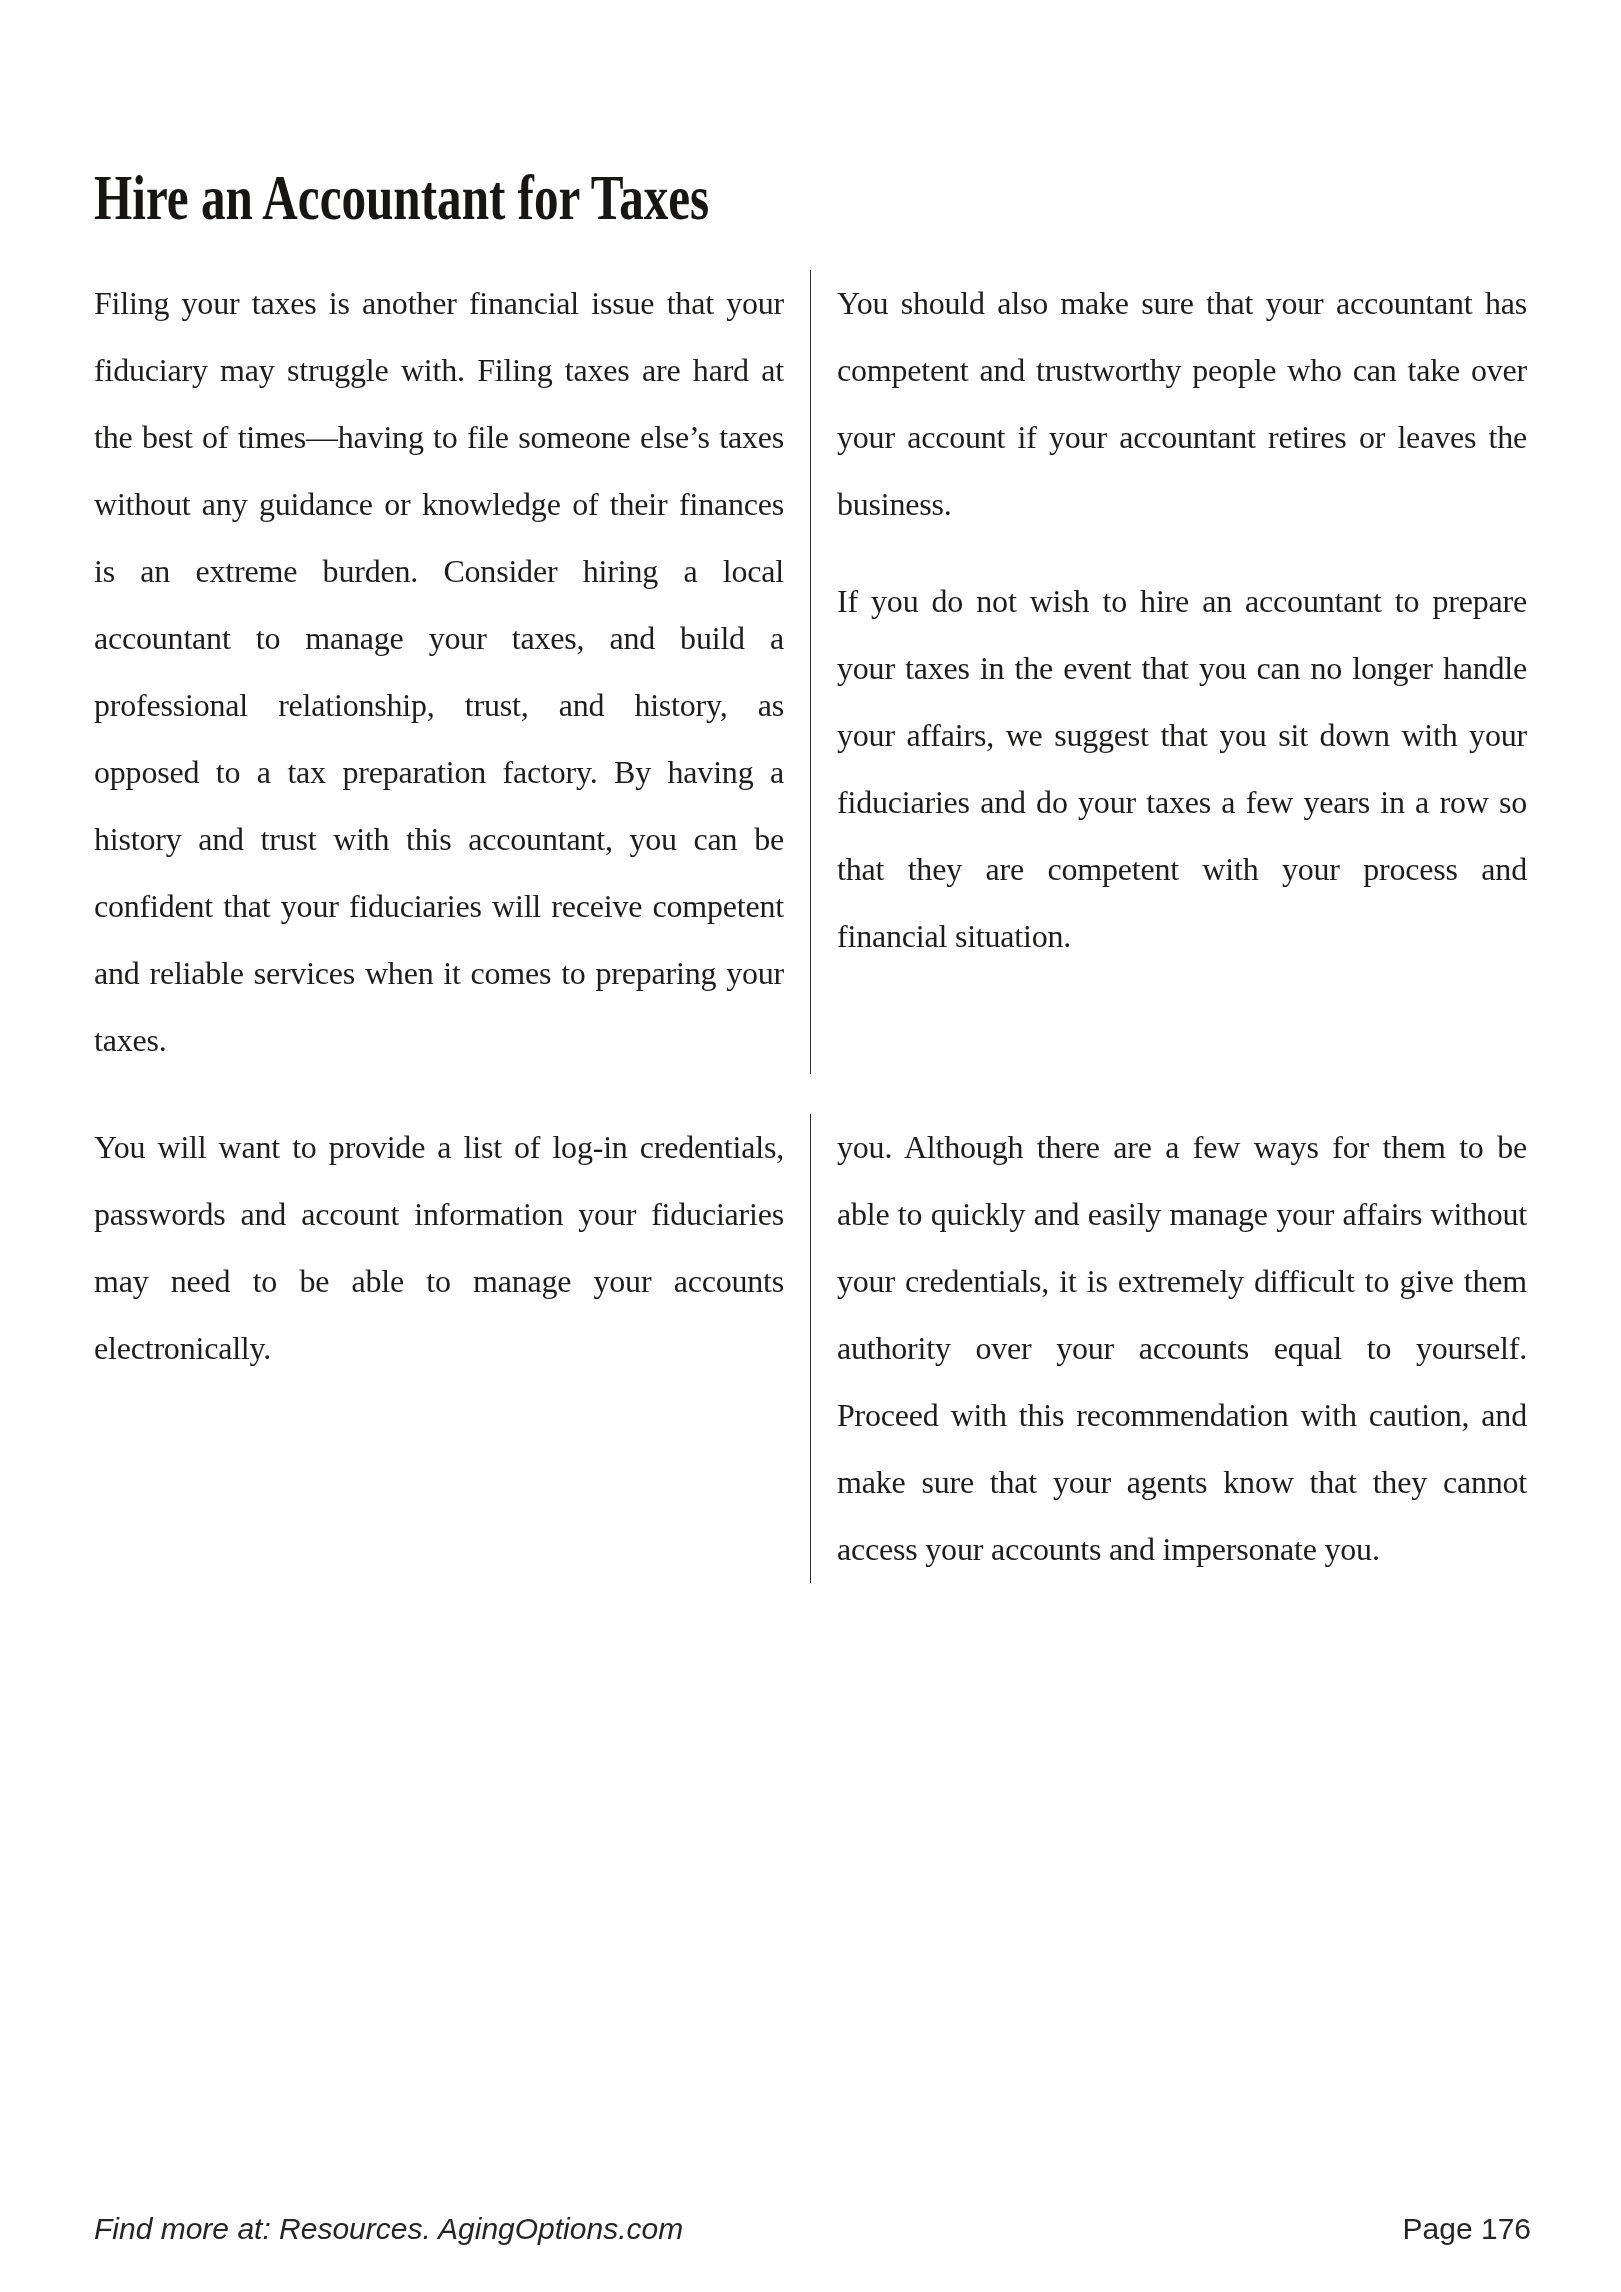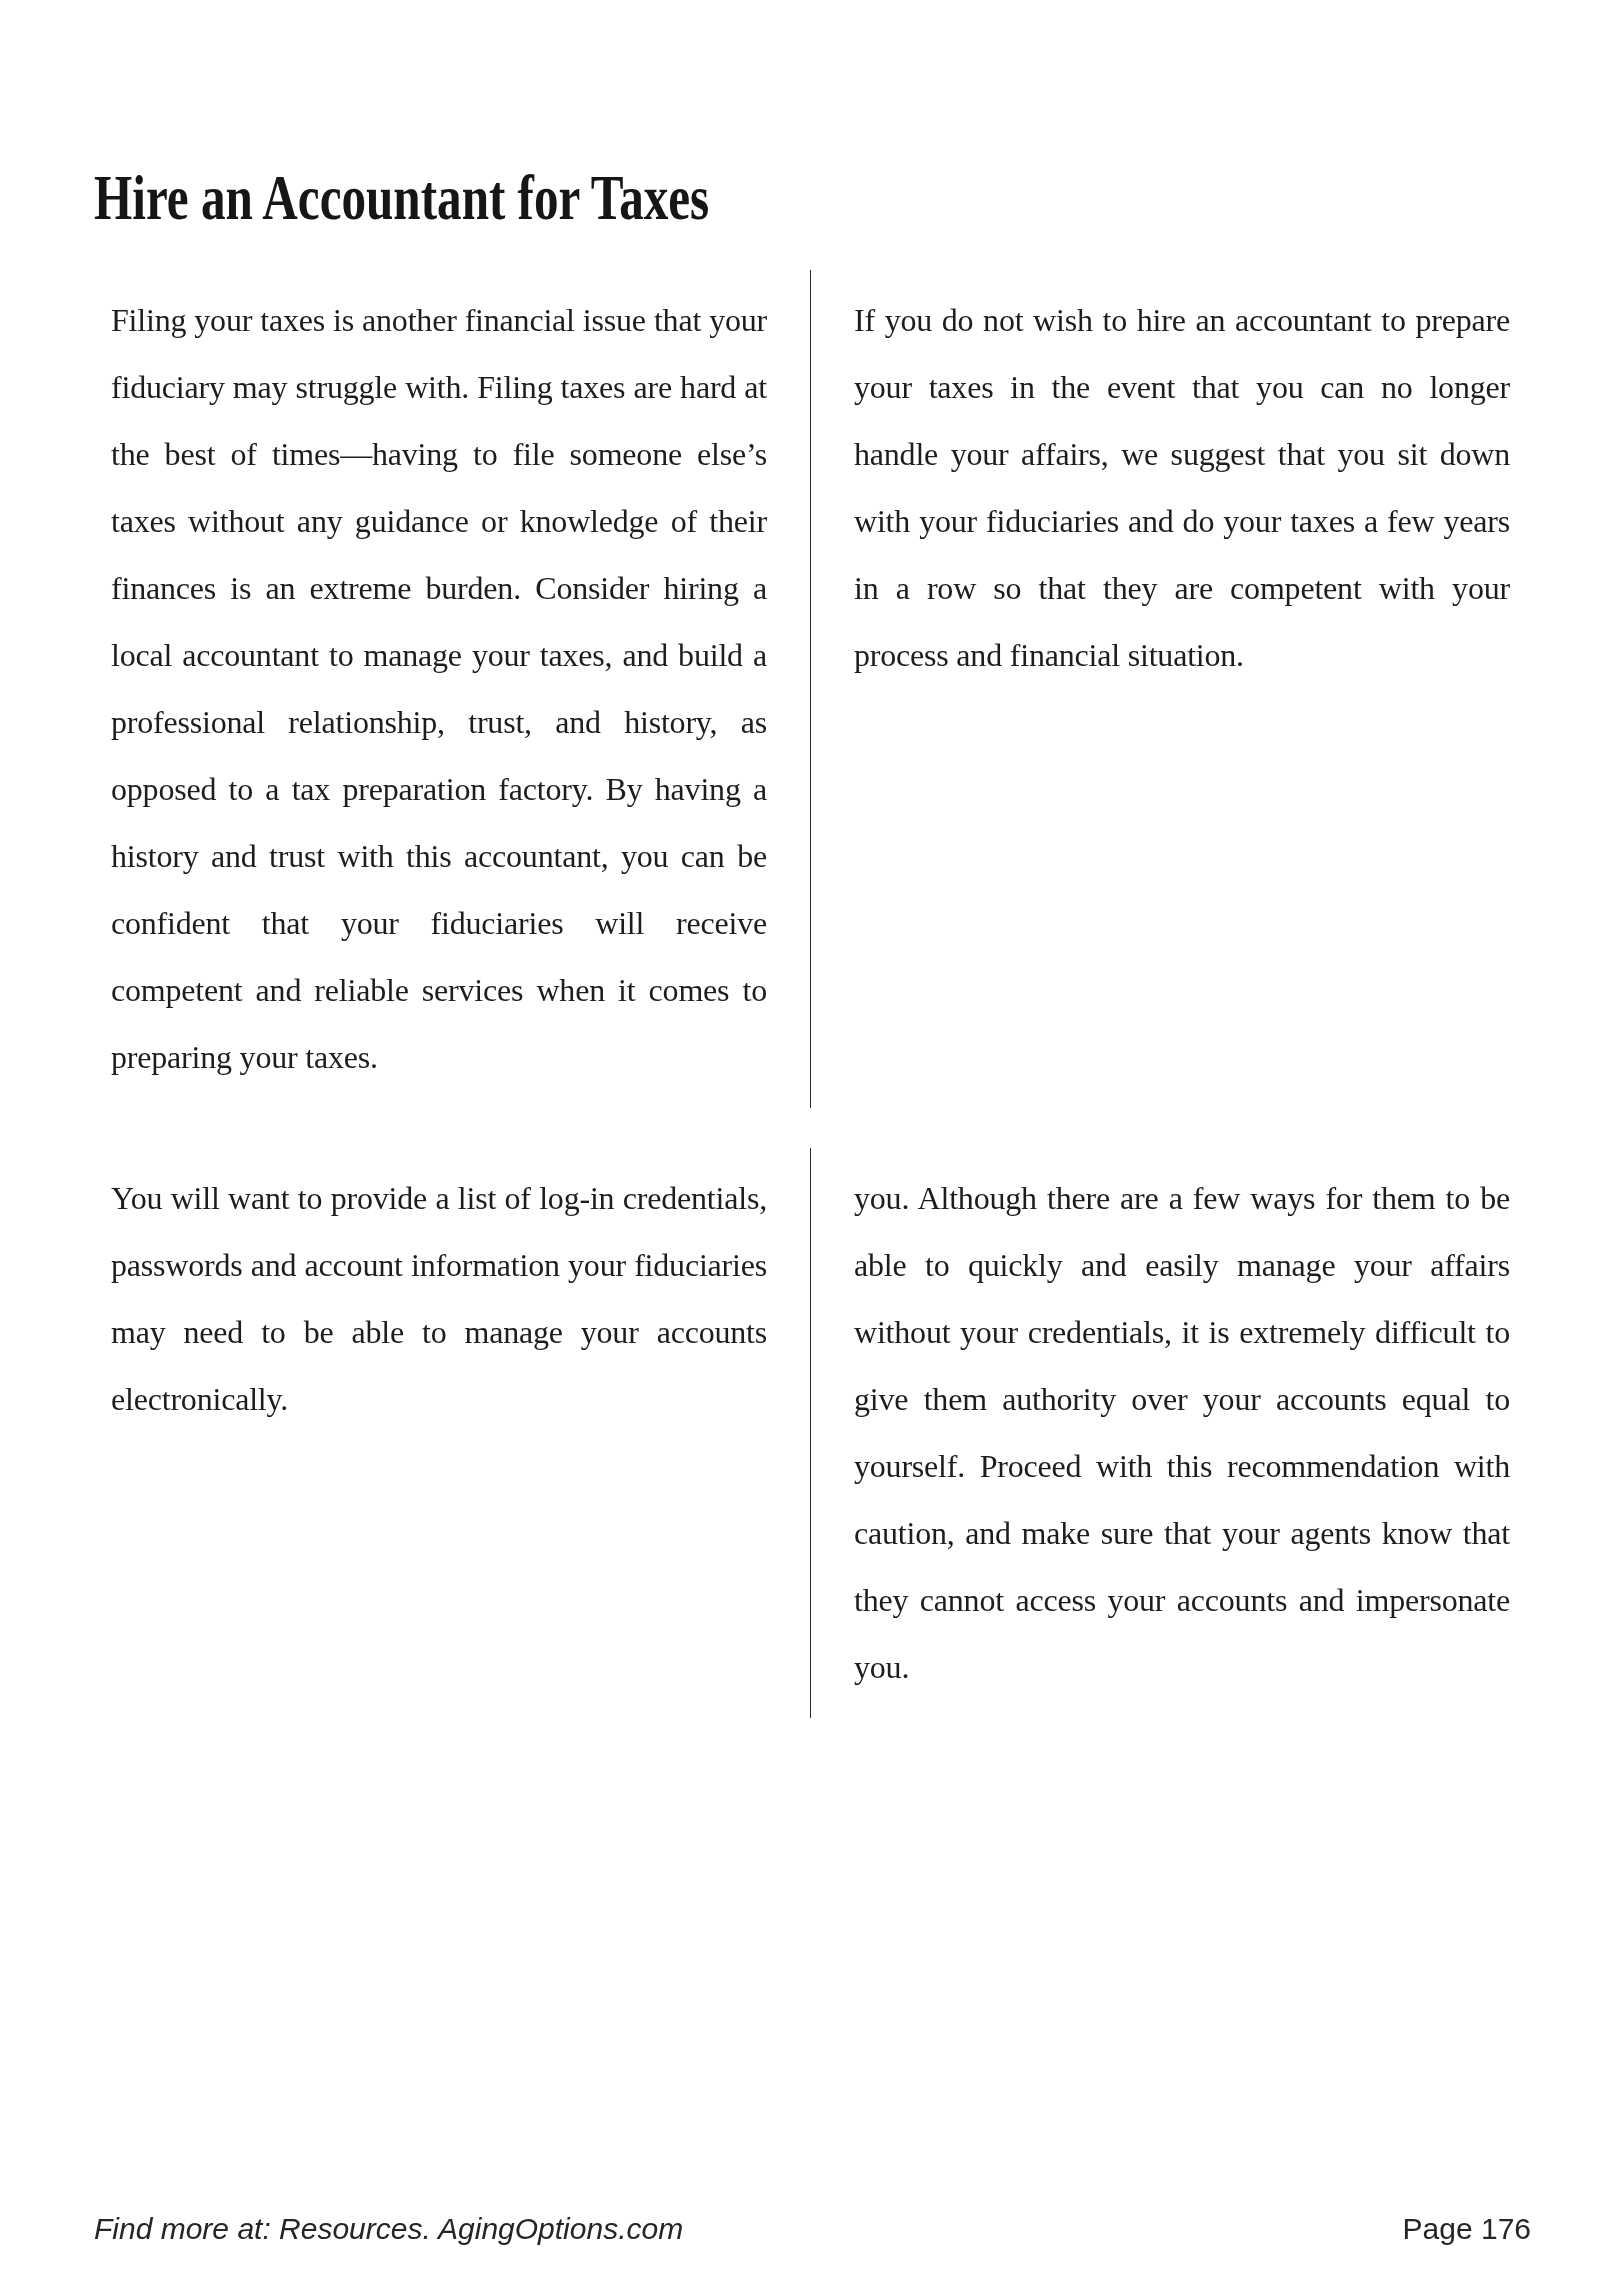--- a/index.html
+++ b/index.html
@@ -37,21 +37,21 @@
     display: flex;
     justify-content: space-between;
     align-items: stretch;
     margin-top: 40px;
   }
   .col {
     width: 690px;
     flex: 0 0 690px;
   }
   .col p {
-    margin: 17px;
+    margin: 0;
     font-size: 32px;
     line-height: 67px;
     letter-spacing: -0.2px;
     text-align: justify;
     color: #1f1c1c;
   }
   .col p + p { margin-top: 30px; }
   .caution-lead { font-weight: bold; }
   .divider {
     flex: 0 0 1.8px;
@@ -82,20 +82,21 @@
   <section>
     <h1 class="section-title first-title">
       <span class="title-inner">Hire an Accountant for Taxes</span>
     </h1>
     <div class="columns">
       <div class="col">
         <p>Filing your taxes is another financial issue that your fiduciary may struggle with. Filing taxes are hard at the best of times—having to file someone else’s taxes without any guidance or knowledge of their finances is an extreme burden. Consider hiring a local accountant to manage your taxes, and build a professional relationship, trust, and history, as opposed to a tax preparation factory. By having a history and trust with this accountant, you can be confident that your fiduciaries will receive competent and reliable services when it comes to preparing your taxes.</p>
       </div>
       <div class="divider"></div>
       <div class="col">
+        <p>You should also make sure that your accountant has competent and trustworthy people who can take over your account if your accountant retires or leaves the business.</p>
         <p>If you do not wish to hire an accountant to prepare your taxes in the event that you can no longer handle your affairs, we suggest that you sit down with your fiduciaries and do your taxes a few years in a row so that they are competent with your process and financial situation.</p>
       </div>
     </div>
   </section>
 
   <section>
     <div class="columns">
       <div class="col">
         <p>You will want to provide a list of log-in credentials, passwords and account information your fiduciaries may need to be able to manage your accounts electronically.</p>
       </div>

